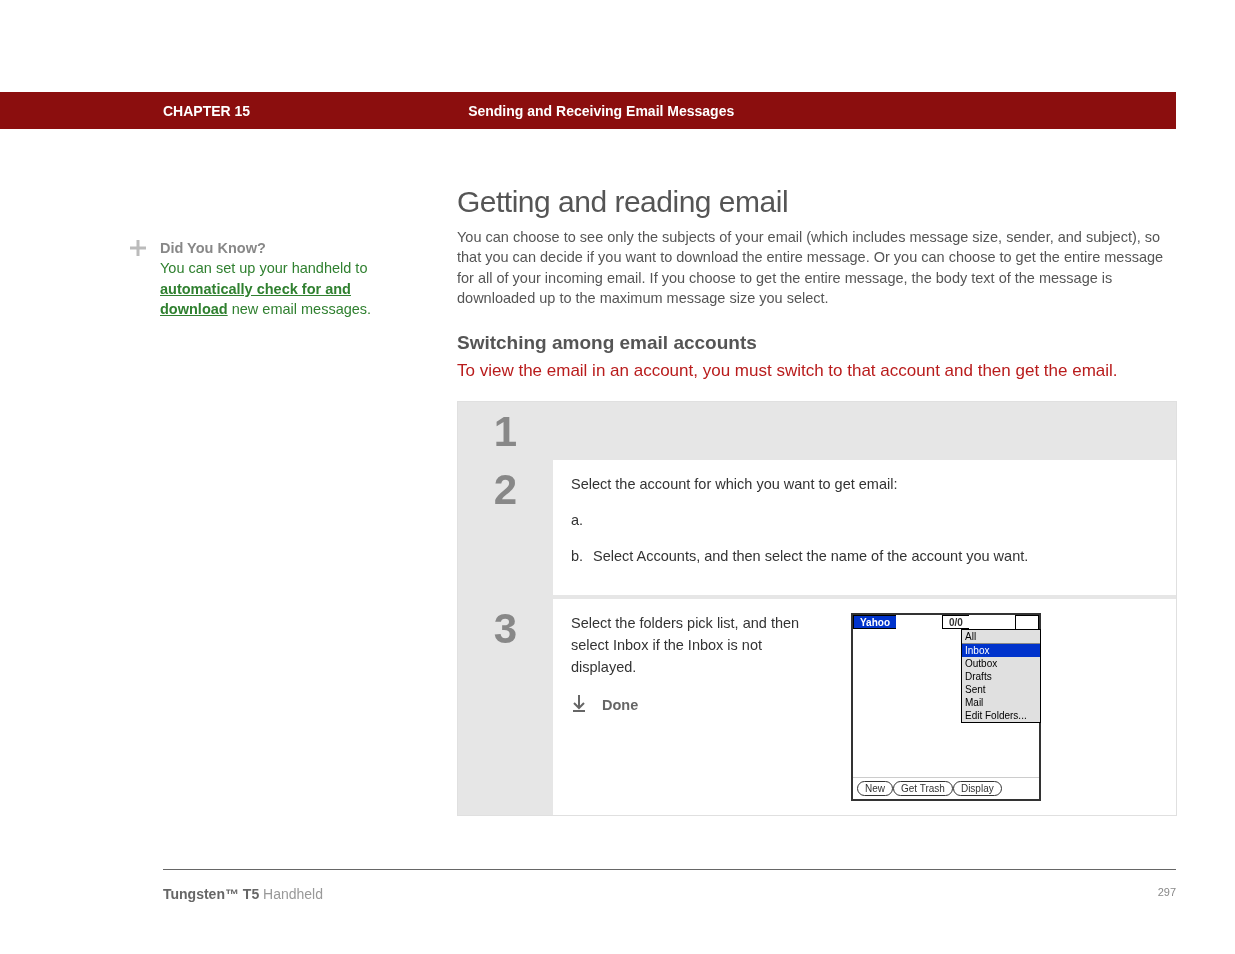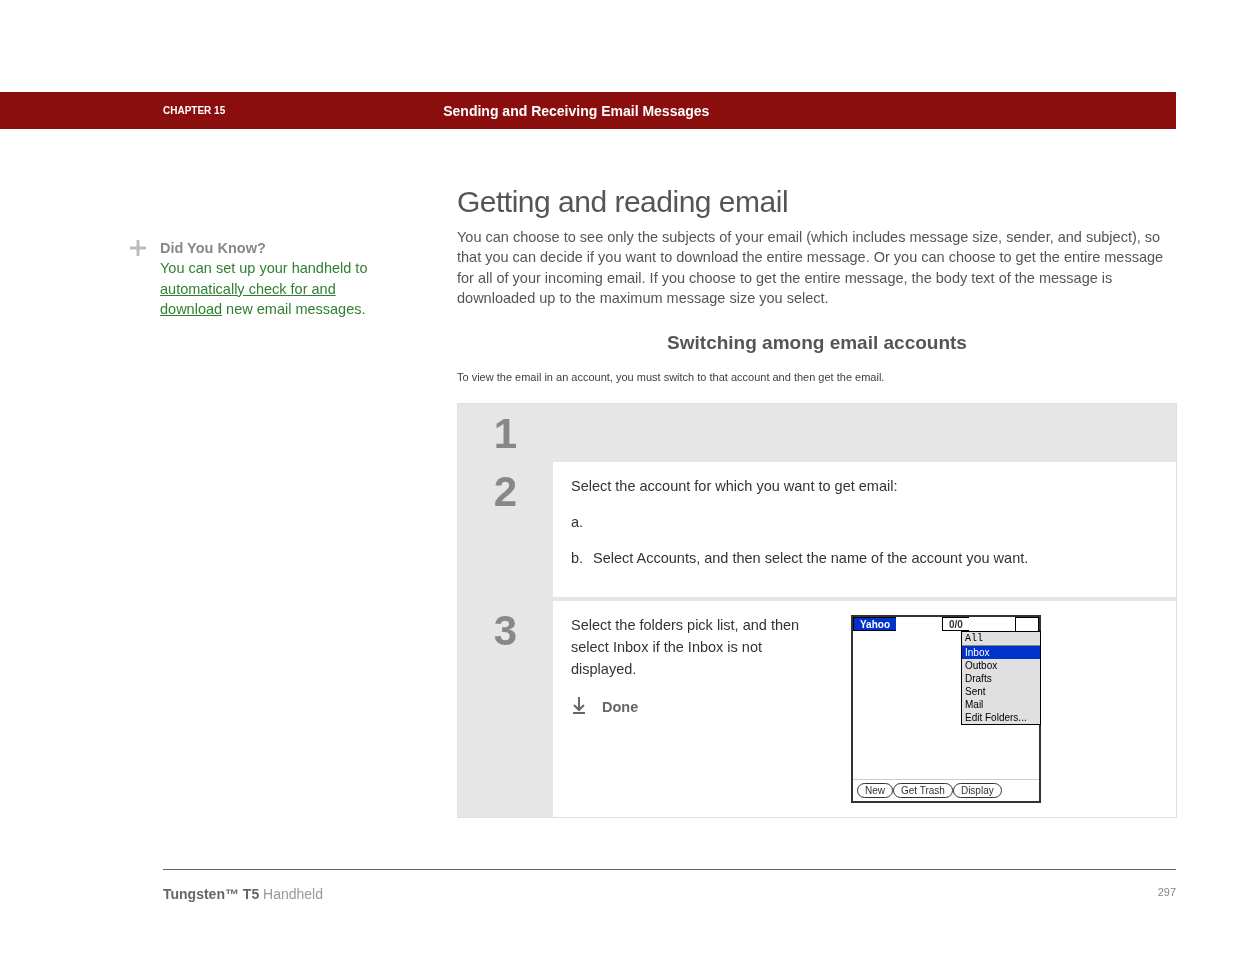--- a/index.html
+++ b/index.html
@@ -22,21 +22,21 @@
     width: 1176px;
     height: 37px;
     background: #8b0e0e;
     color: #fff;
     font-weight: bold;
     display: flex;
     align-items: center;
   }
   .header-chapter {
     margin-left: 163px;
-    font-size: 10px;
+    font-size: 14px;
   }
   .header-title {
     margin-left: 218px;
     font-size: 14px;
   }
   .sidebar {
     position: absolute;
     left: 130px;
     top: 238px;
     width: 250px;
@@ -54,21 +54,21 @@
     font-size: 14.5px;
     line-height: 1.4;
     color: #308030;
   }
   .dyk-title {
     color: #888;
     font-weight: bold;
   }
   .dyk a {
     color: #308030;
-    font-weight: normal;
+    font-weight: bold;
     text-decoration: underline;
   }
   .main {
     position: absolute;
     left: 457px;
     top: 185px;
     width: 720px;
   }
   h1 {
     font-size: 30px;
@@ -80,26 +80,25 @@
   .intro {
     font-size: 14.5px;
     line-height: 1.4;
     color: #555;
     margin-bottom: 24px;
   }
   h2 {
     font-size: 19px;
     font-weight: bold;
     color: #555;
-    margin: 0 0 17px 0;
-    text-align: center;
+    margin: 0 0 7px 0;
   }
   .sub-intro {
-    font-size: 11px;
-    color: #404040;
+    font-size: 17px;
+    color: #b91c1c;
     margin-bottom: 20px;
   }
   .steps {
     background: #e6e6e6;
     border: 1px solid #e0e0e0;
   }
   .step-row {
     display: flex;
     border-bottom: 4px solid #e6e6e6;
   }
@@ -206,21 +205,20 @@
     font-size: 10px;
     line-height: 13px;
     color: #000;
   }
   .ss-dd-item.sel {
     background: #0033cc;
     color: #fff;
   }
   .ss-dd-item.top {
     border-bottom: 1px solid #888;
-    font-family: Liberation Mono, monospace;
   }
   .ss-body {
     height: 148px;
     position: relative;
   }
   .ss-dropdown-pos {
     position: absolute;
     right: -2px;
     top: 0px;
   }

